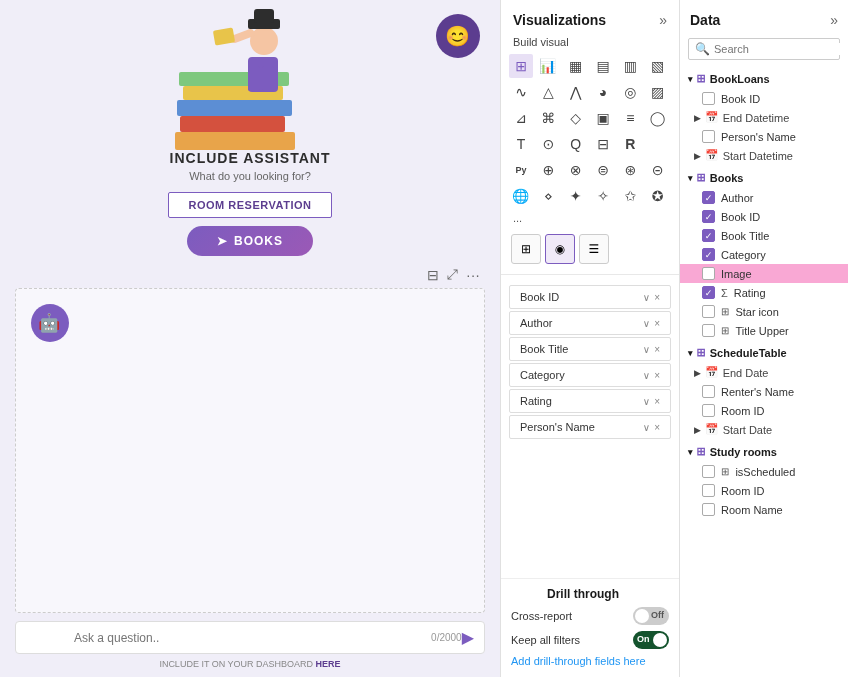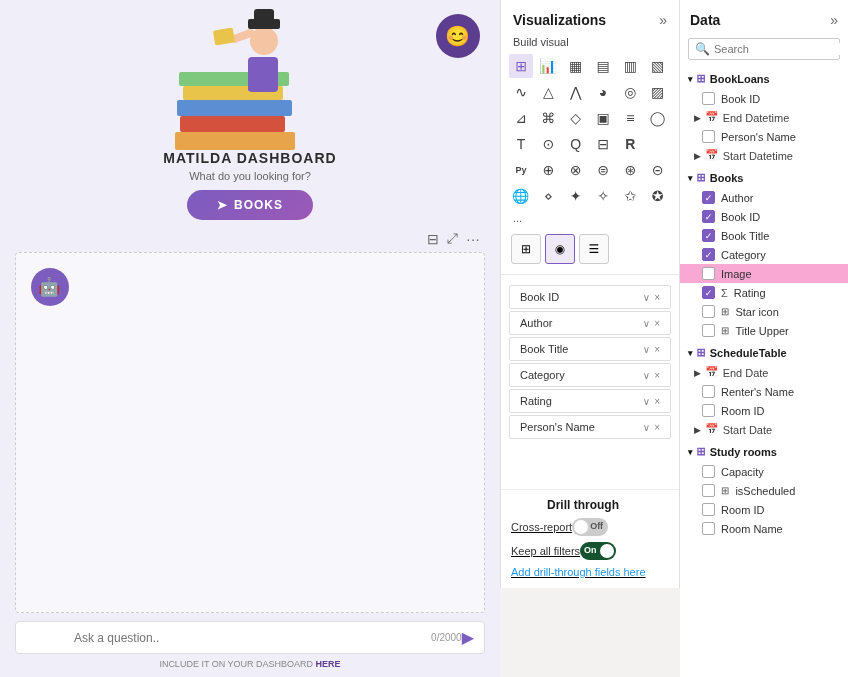--- a/index.html
+++ b/index.html
@@ -168,21 +168,21 @@
       font-size: 9px;
       color: #888;
       padding-bottom: 8px;
     }
 
     .dashboard-link a { color: #5c3d8f; text-decoration: none; font-weight: 600; }
 
     
     .mid-panel {
       width: 180px;
-      height: 588px;
+      height: 677px;
       background: white;
       border-left: 1px solid #e0e0e0;
       border-right: 1px solid #e0e0e0;
       display: flex;
       flex-direction: column;
       overflow: hidden;
     }
 
     .panel-header {
       display: flex;
@@ -305,23 +305,22 @@
       font-size: 12px;
       font-weight: 600;
       color: #1a1a1a;
       margin-bottom: 6px;
       padding-left: 36px;
     }
 
     .drill-row {
       display: flex;
       align-items: center;
-      justify-content: flex-start;
+      justify-content: space-between;
       margin-bottom: 6px;
-      text-decoration: underline;
     }
 
     .drill-label {
       font-size: 11px;
       color: #333;
     }
 
     .toggle {
       width: 36px;
       height: 18px;
@@ -505,22 +504,23 @@
         <div style="width:30px;height:35px;background:#7c5cbf;border-radius:4px;position:relative;left:18px;top:2px;"></div>
 
         <div style="width:12px;height:25px;background:#7c5cbf;position:absolute;left:18px;top:39px;border-radius:2px;"></div>
         <div style="width:12px;height:25px;background:#7c5cbf;position:absolute;left:32px;top:39px;border-radius:2px;"></div>
 
         <div style="width:25px;height:8px;background:#f5c5a3;position:absolute;left:0;top:5px;border-radius:4px;transform:rotate(-20deg);"></div>
 
         <div style="width:20px;height:15px;background:#e8c44a;position:absolute;left:-16px;top:2px;border-radius:2px;transform:rotate(-10deg);"></div>
       </div>
     </div>
-    <div class="assistant-name">MATILDA DASHBOARD</div>
+    <div class="assistant-name">INCLUDE ASSISTANT</div>
     <div class="assistant-subtitle">What do you looking for?</div>
+    <button class="btn-room">ROOM RESERVATION</button>
     <button class="btn-books">
       <span>➤</span>
       <span>BOOKS</span>
     </button>
   </div>
 
   <div class="toolbar-row">
     <span class="toolbar-icon">⊟</span>
     <span class="toolbar-icon">⤢</span>
     <span class="toolbar-icon">···</span>
@@ -794,24 +794,20 @@
     </div>
 
     <div class="tree-section">
       <div class="tree-section-header">
         <span style="font-size:9px;">▾</span>
         <span style="font-size:11px;color:#7c5cbf;">⊞</span>
         <span>Study rooms</span>
       </div>
       <div class="tree-item">
         <div class="checkbox"></div>
-        <span class="tree-item-label">Capacity</span>
-      </div>
-      <div class="tree-item">
-        <div class="checkbox"></div>
         <span style="font-size:10px;color:#555;">⊞</span>
         <span class="tree-item-label">isScheduled</span>
       </div>
       <div class="tree-item">
         <div class="checkbox"></div>
         <span class="tree-item-label">Room ID</span>
       </div>
       <div class="tree-item">
         <div class="checkbox"></div>
         <span class="tree-item-label">Room Name</span>

